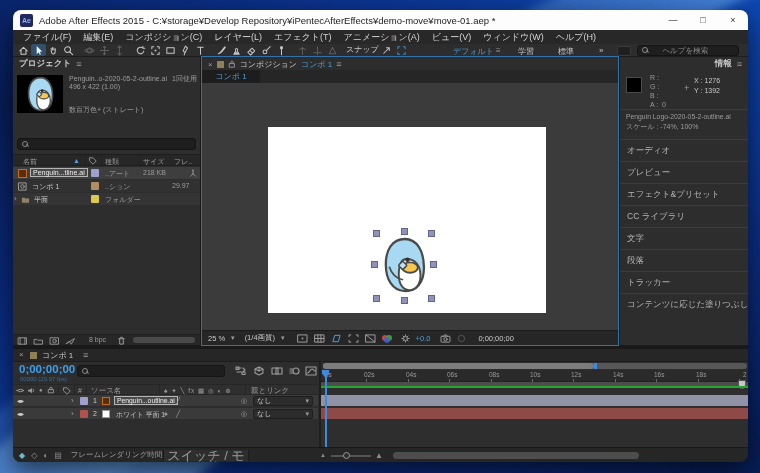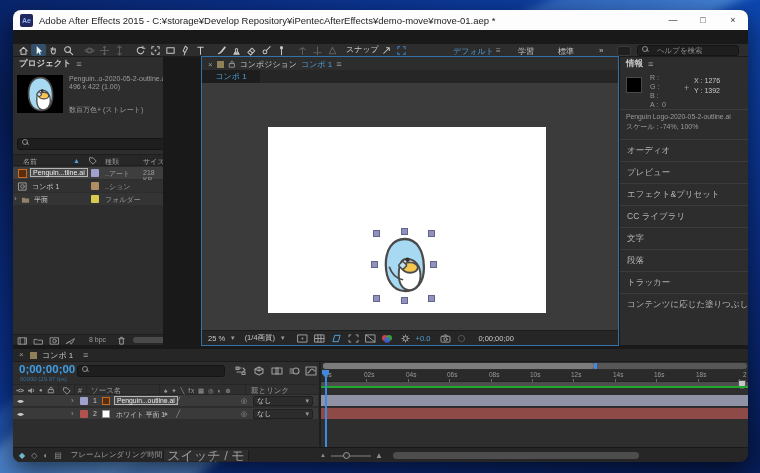--- a/index.html
+++ b/index.html
@@ -29,21 +29,21 @@
   .tool{width:15px;height:12px;display:flex;align-items:center;justify-content:center;border-radius:2px}
   .tool svg{width:11px;height:11px;fill:none;stroke:#c6c6c6;stroke-width:1.1;stroke-linecap:round;stroke-linejoin:round}
   .tool.dis svg{stroke:#5d5d5d}
   .tool.on{background:#33506b}
   .tsep{width:6px}
   .tx{font-size:8px;color:#c6c6c6;white-space:nowrap}
   .blue{color:#4f9fd8}
   .mag{width:7px;height:7px;position:relative;display:inline-block}
   .mag::before{content:"";position:absolute;left:0;top:0;width:4px;height:4px;border:1px solid #8a8a8a;border-radius:50%}
   .mag::after{content:"";position:absolute;left:4px;top:4px;width:3px;height:1px;background:#8a8a8a;transform:rotate(45deg)}
-  .sfield{background:#1e1e1e;border:1px solid #141414;border-radius:3px;display:flex;align-items:flex-start;gap:9px;padding:0 4px}
+  .sfield{background:#1e1e1e;border:1px solid #141414;border-radius:3px;display:flex;align-items:center;gap:15px;padding:0 4px}
   .sfield input{background:transparent;border:0;outline:0;color:#bdbdbd;font-size:7.5px;width:100%;font-family:"Liberation Sans",sans-serif}
   .sfield input::placeholder{color:#8a8a8a}
   
   .panels{position:absolute;left:0;top:47px;width:735px;height:288px;background:#191919}
   .panel{position:absolute;background:#2d2d2d;overflow:hidden}
   .phead{height:14px;display:flex;align-items:center;padding:0 6px;gap:5px}
   .pt{font-size:8.5px;color:#c9c9c9;font-weight:bold}
   .g{color:#9c9c9c}.c{color:#c9c9c9}
   .t7{font-size:7px}.t75{font-size:7.5px}.t8{font-size:8px}.t9{font-size:9px}
   .ham{font-size:9px;color:#9c9c9c}
@@ -80,20 +80,31 @@
   <div class="titlebar">
     <div class="aeicon">Ae</div>
     <span class="wtitle">Adobe After Effects 2015 - C:¥storage¥Develop Repository¥iPentecAfterEffects¥demo-move¥move-01.aep *</span>
     <div class="wctrls">
       <span class="wc">—</span>
       <span class="wc">□</span>
       <span class="wc">×</span>
     </div>
   </div>
 
+  <div class="menubar">
+    <span class="mi">ファイル(F)</span>
+    <span class="mi">編集(E)</span>
+    <span class="mi">コンポジション(C)</span>
+    <span class="mi">レイヤー(L)</span>
+    <span class="mi">エフェクト(T)</span>
+    <span class="mi">アニメーション(A)</span>
+    <span class="mi">ビュー(V)</span>
+    <span class="mi">ウィンドウ(W)</span>
+    <span class="mi">ヘルプ(H)</span>
+  </div>
 
   <div class="toolbar">
     <div class="tools">
       <span class="tool">
           <svg viewBox="0 0 12 12">
             <path d="M2 6.5 6 2.5 10 6.5 M3.3 6 V10 H8.7 V6"></path>
           </svg>
         </span>
       <span class="tool on">
           <svg viewBox="0 0 12 12">
@@ -219,21 +230,21 @@
     <span class="abs tx" style="left:586px;top:2px">»</span>
     <span class="abs" style="left:604px;top:2px;width:14px;height:10px;background:#1f1f1f;border:1px solid #3a3a3a;border-radius:2px"></span>
     <div class="abs sfield" style="left:624px;top:1px;width:102px;height:11px">
       <span class="mag"></span>
       <input placeholder="ヘルプを検索" style="">
     </div>
   </div>
 
   <div class="panels">
 
-    <div class="panel" style="left:0;top:0;width:150px;height:288px">
+    <div class="panel" style="left:0;top:0;width:187px;height:288px">
       <div class="phead">
         <span class="pt">プロジェクト</span>
         <span class="ham">≡</span>
       </div>
       <div class="abs" style="left:4px;top:18px;width:46px;height:38px;background:#000">
         <svg viewBox="0 0 60 66" style="width:34px;height:36px;margin:1px 6px">
           <path d="M31 3 C16 3 9 16 9 32 C9 50 17 62 30 63 C45 64 53 53 53 36 C53 17 45 3 31 3 Z" fill="#a7d9f2" stroke="#4a4a4a" stroke-width="3"></path>
           <path d="M33 26 C43 26 49 34 49 45 C49 56 43 62 36 62 C28 62 24 54 24 44 C24 34 26 26 33 26 Z" fill="#fff" stroke="#4a4a4a" stroke-width="2.5"></path>
           <circle cx="34" cy="27" r="2.8" fill="#333"></circle>
           <ellipse cx="37" cy="36" rx="9" ry="6" fill="#f6c64e" stroke="#4a4a4a" stroke-width="2.5"></ellipse>
@@ -401,21 +412,21 @@
             <path d="M4 2.5 5 1 H7 L8 2.5" class="ic"></path>
           </svg>
         <svg viewBox="0 0 10 10" style="width:9px;height:9px;opacity:.4">
             <circle cx="5" cy="5" r="3.5" class="ic"></circle>
           </svg>
         <span class="t75 c" style="margin-left:6px">0;00;00;00</span>
       </div>
     </div>
 
     <div class="panel" style="left:607px;top:0;width:128px;height:288px">
-      <div class="phead" style="justify-content:flex-start">
+      <div class="phead" style="justify-content:flex-end">
         <span class="pt">情報</span>
         <span class="ham">≡</span>
       </div>
       <div class="abs" style="left:6px;top:20px;width:16px;height:16px;background:#000;border:1px solid #4a4a4a"></div>
       <div class="abs" style="left:30px;top:16px;line-height:9px">
         <div class="t7 g">R :</div>
         <div class="t7 g">G :</div>
         <div class="t7 g">B :</div>
         <div class="t7 g"><span>A :</span>&nbsp;&nbsp;<span>0</span></div>
       </div>

